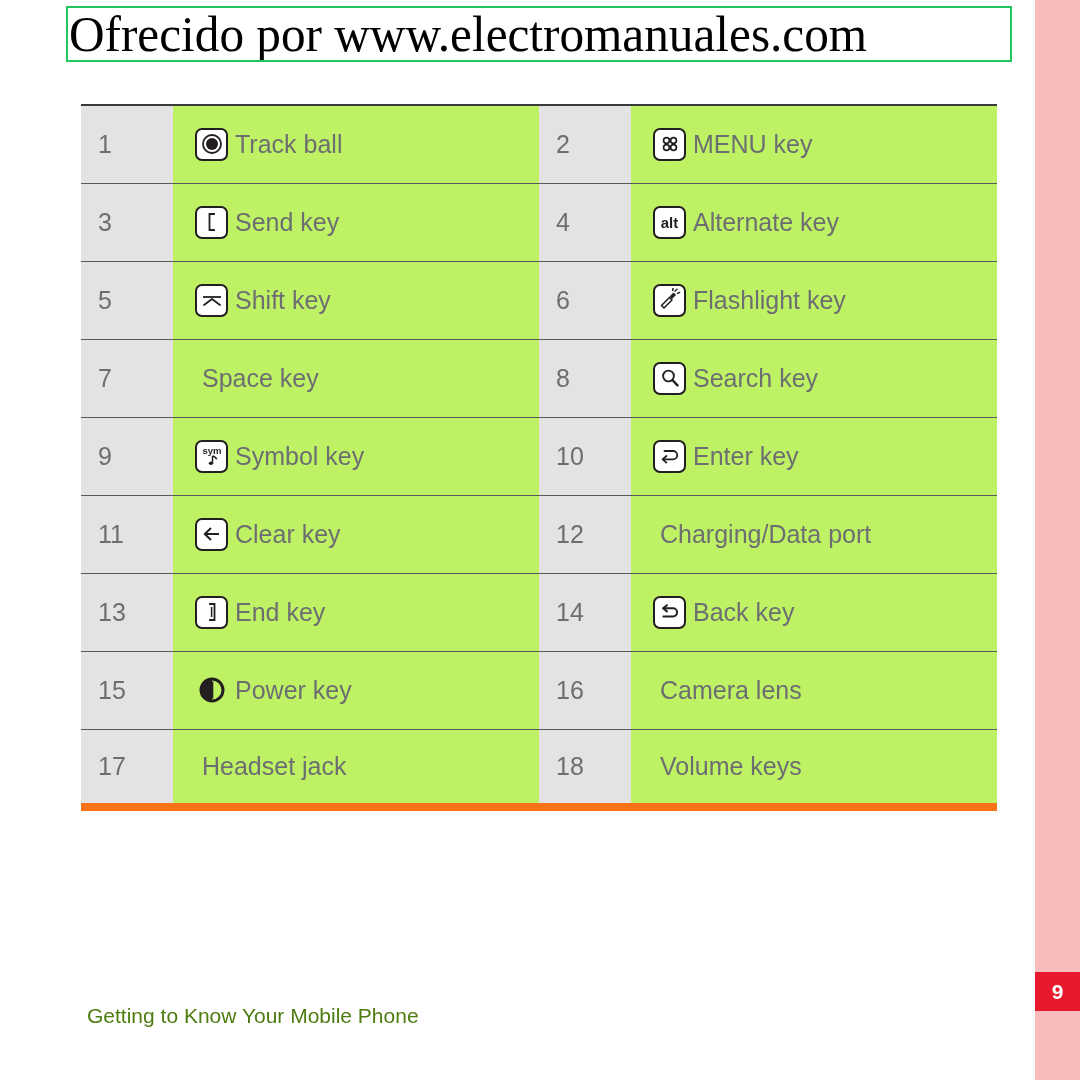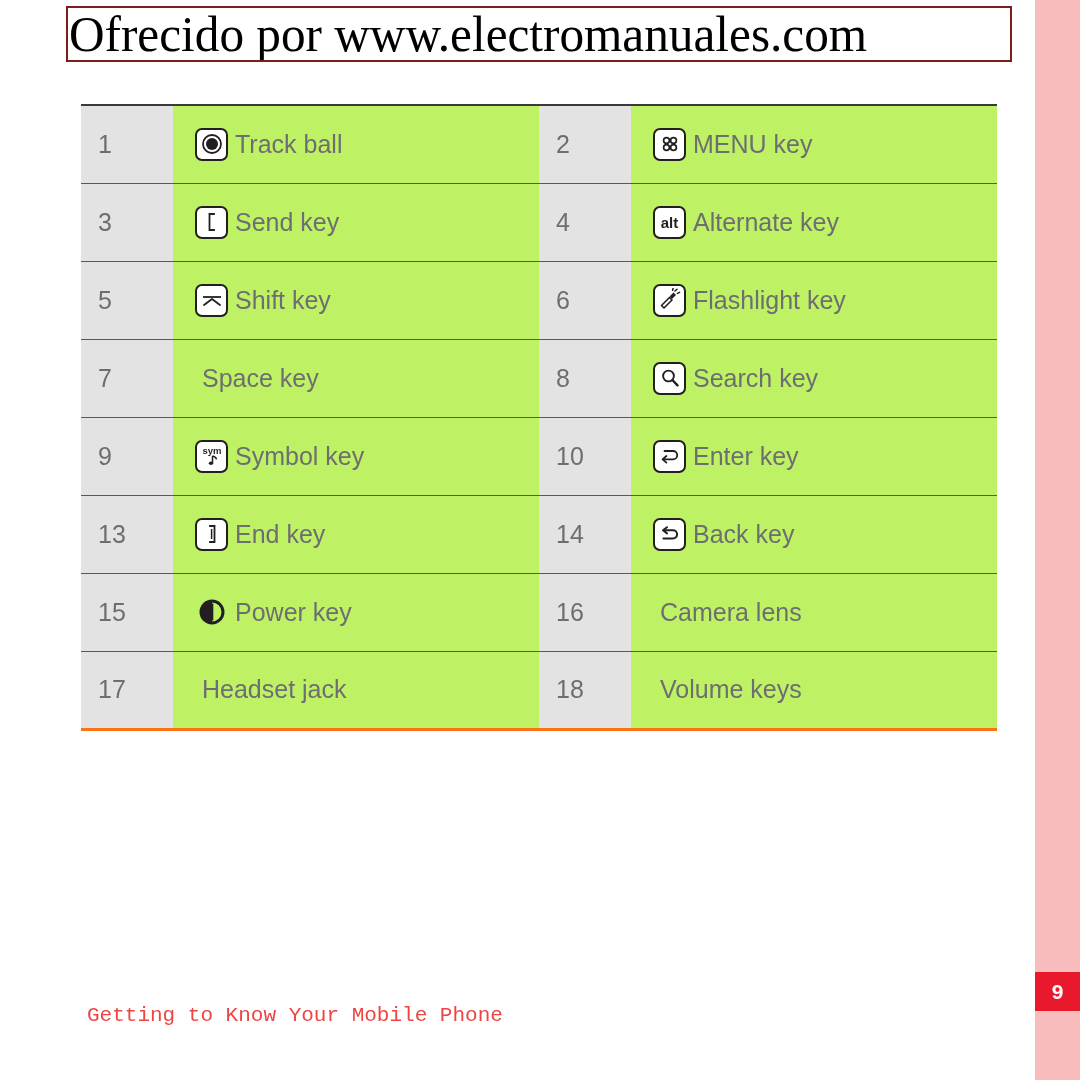--- a/index.html
+++ b/index.html
@@ -43,21 +43,21 @@
     font-family: "Liberation Sans", sans-serif;
   }
 
   
   .watermark {
     position: absolute;
     left: 66px;
     top: 6px;
     width: 946px;
     height: 56px;
-    border: 2px solid #7f1d1d;
+    border: 2px solid #22c55e;
     background: #ffffff;
     box-sizing: border-box;
     overflow: hidden;
   }
   .watermark-text {
     font-family: "Liberation Serif", "DejaVu Serif", serif;
     font-size: 50px;
     line-height: 52px;
     color: #000000;
     white-space: nowrap;
@@ -81,21 +81,21 @@
   .spec-table td {
     border-top: 1px solid #58595b;
     border-bottom: 1px solid #58595b;
     padding: 0;
     vertical-align: middle;
     color: #6d6e71;
     font-size: 25px;
     font-family: "Liberation Sans", sans-serif;
   }
   .spec-table tr:first-child td { border-top: 2px solid #3a3a3a; }
-  .spec-table tr:last-child  td { border-bottom: 3px solid #f97316; }
+  .spec-table tr:last-child  td { border-bottom: 8px solid #f97316; }
 
   td.num {
     background: #e3e3e3;
     padding-left: 17px;
     color: #6d6e71;
     font-size: 25px;
   }
   td.desc {
     padding-left: 22px;
     background: #bef264;
@@ -143,22 +143,22 @@
     justify-content: center;
   }
   .icon-spacer { flex: 0 0 auto; width: 0; height: 33px; }
 
   
   .footer {
     position: absolute;
     left: 87px;
     top: 1004px;
     font-size: 21px;
-    color: #ef4444;
-    font-family: Liberation Mono, monospace;
+    color: #4d7c0f;
+    font-family: Liberation Sans, sans-serif;
     white-space: nowrap;
   }
 </style>
 </head>
 <body>
 
 <div class="edge-stripe"></div>
 
 <div class="page-badge">9</div>
 
@@ -301,20 +301,41 @@
             <svg width="24" height="22" viewBox="0 0 24 22">
               <path d="M6.5 6 H15 A4.2 4.2 0 0 1 15 14.4 H5.2" fill="none" stroke="#231f20" stroke-width="1.8" stroke-linecap="round"></path>
               <path d="M8.4 11 L4.6 14.4 L8.4 17.6" fill="none" stroke="#231f20" stroke-width="1.8" stroke-linecap="round" stroke-linejoin="round"></path>
             </svg>
           </span>
           <span class="cell-label">Enter key</span>
         </div>
       </td>
     </tr>
 
+    <tr>
+      <td class="num">11</td>
+      <td class="desc">
+        <div class="cell-inner">
+          <span class="keycap">
+            <svg width="24" height="22" viewBox="0 0 24 22">
+              <line x1="5" y1="11" x2="19" y2="11" stroke="#231f20" stroke-width="2"></line>
+              <path d="M10.5 5.6 L4.8 11 L10.5 16.4" fill="none" stroke="#231f20" stroke-width="2" stroke-linecap="round" stroke-linejoin="round"></path>
+            </svg>
+          </span>
+          <span class="cell-label">Clear key</span>
+        </div>
+      </td>
+      <td class="num">12</td>
+      <td class="desc">
+        <div class="cell-inner">
+          <span class="icon-spacer"></span>
+          <span class="cell-label">Charging/Data port</span>
+        </div>
+      </td>
+    </tr>
 
     <tr>
       <td class="num">13</td>
       <td class="desc">
         <div class="cell-inner">
           <span class="keycap">
             <svg width="22" height="22" viewBox="0 0 22 22">
               <path d="M9 3 H13.5 V19 H9" fill="none" stroke="#231f20" stroke-width="1.8" stroke-linecap="square"></path>
               <line x1="10.6" y1="6" x2="10.6" y2="16" stroke="#231f20" stroke-width="1.5"></line>
             </svg>

